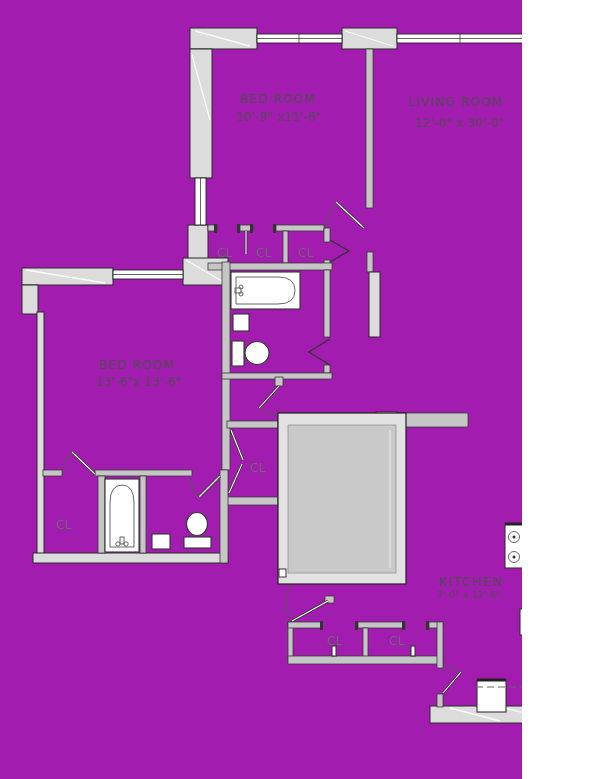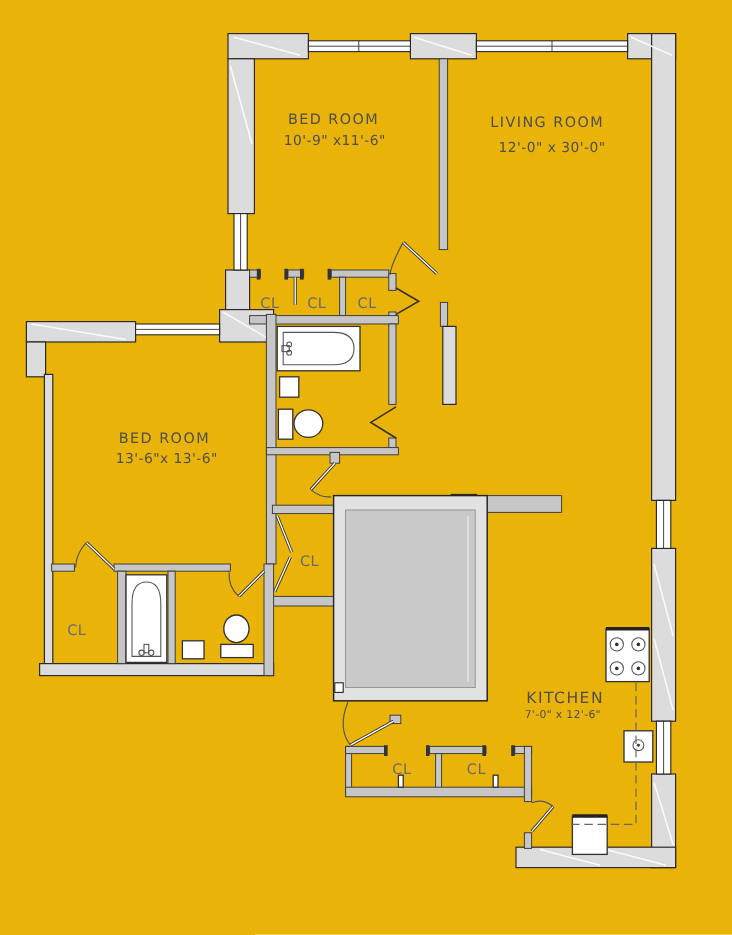--- a/index.html
+++ b/index.html
@@ -1,16 +1,16 @@
 <!DOCTYPE html>
 <html><head>
 <meta charset="utf-8">
 <style>
   html,body{margin:0;padding:0;background:#ffffff;}
-  .page{position:relative;width:610px;height:779px;background:#eab308;overflow:hidden;}
+  .page{position:relative;width:522px;height:779px;background:#a21caf;overflow:hidden;}
   svg{position:absolute;left:0;top:0;}
   svg text{font-family:"DejaVu Sans","Liberation Sans",sans-serif;text-anchor:middle;}
   .wall{fill:#dcdcdc;stroke:#2b2b2b;stroke-width:1;}
   .iw{fill:#c6c6c6;stroke:#3a3a3a;stroke-width:.8;}
   .tick{fill:#333;stroke:none;}
   .win{fill:#ffffff;stroke:#222;stroke-width:.9;}
   .wline{stroke:#222;stroke-width:.7;fill:none;}
   .fix{fill:#ffffff;stroke:#333;stroke-width:1.1;}
   .fthin{fill:none;stroke:#555;stroke-width:.9;}
   .bold{stroke:#222;stroke-width:3;fill:none;}

